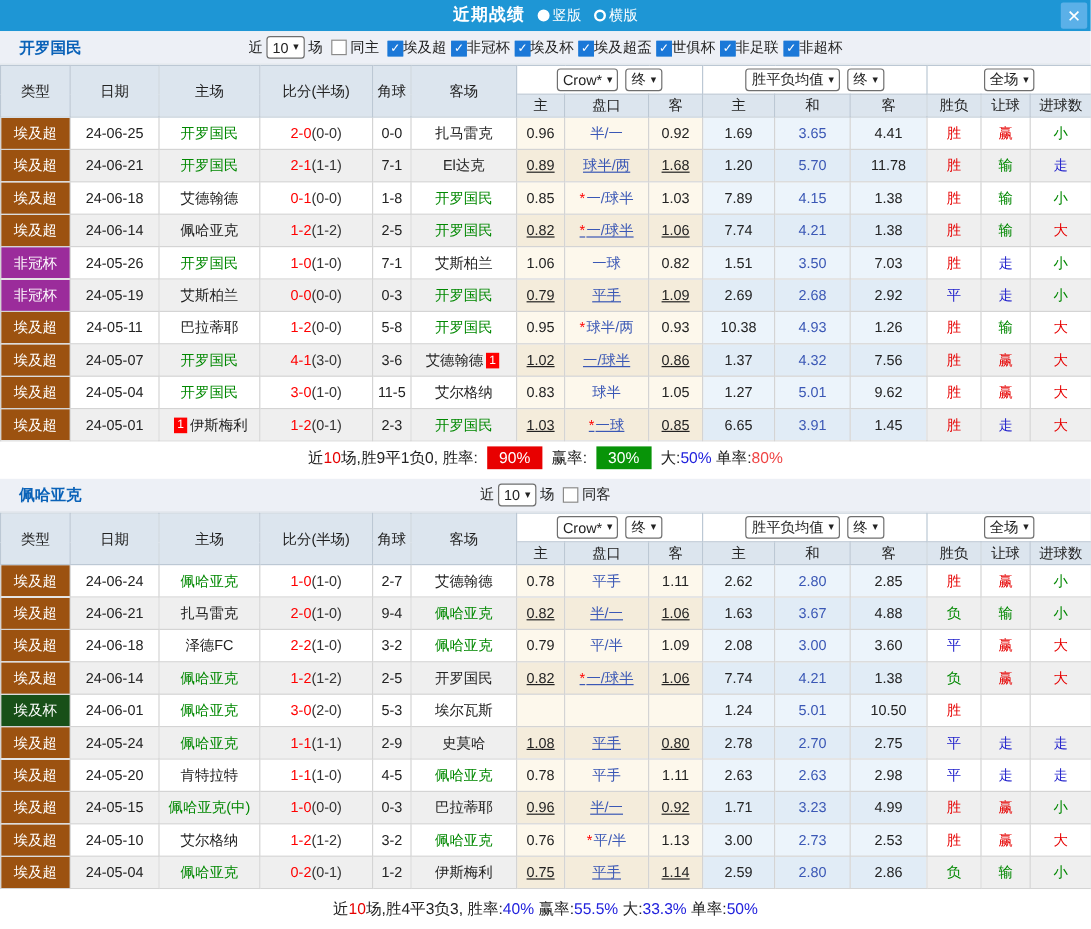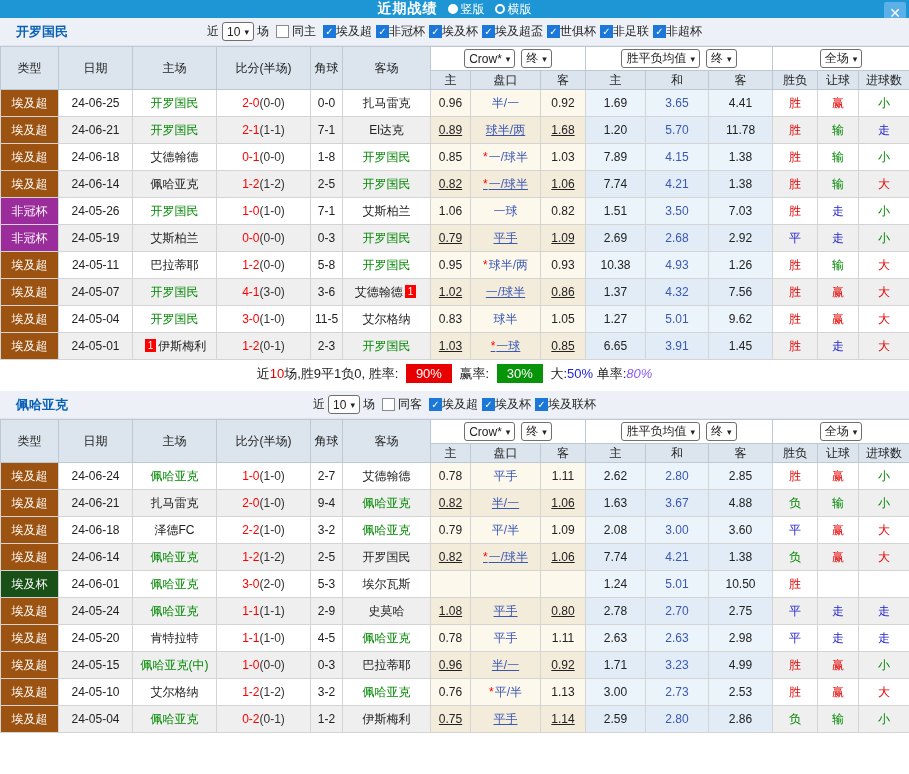--- a/index.html
+++ b/index.html
@@ -5,21 +5,21 @@
   * { margin:0; padding:0; box-sizing:border-box; }
   body {
     width:909px; background:#fff;
     font-family:"Liberation Sans","DejaVu Sans",sans-serif;
     font-size:12px; color:#222;
   }
   .app { width:909px; }
 
   
   .titlebar {
-    position:relative; height:18px; background:var(--c-topbar,#1e96d5);
+    position:relative; height:26px; background:var(--c-topbar,#1e96d5);
     display:flex; align-items:center; justify-content:center;
   }
   .titlebar .title { color:#fff; font-weight:bold; font-size:14px; letter-spacing:1px; }
   .radio {
     display:inline-block; width:10px; height:10px; border:2px solid #fff;
     border-radius:50%; margin:0 3px 0 10px; background:transparent; cursor:pointer;
   }
   .radio.filled { background:#fff; }
   .radio-label { color:#fff; font-size:12px; cursor:pointer; }
   .close-btn {
@@ -364,36 +364,35 @@
     <td class="ah ah-a">0.85</td>
     <td class="eu eu-h">6.65</td>
     <td class="eu eu-draw">3.91</td>
     <td class="eu eu-a">1.45</td>
     <td class="res res-wdl" style="color: rgb(230, 0, 0);">胜</td>
     <td class="res res-handicap" style="color: rgb(35, 35, 204);">走</td>
     <td class="res res-goals" style="color: rgb(230, 0, 0);">大</td>
   </tr>
 </tbody>
     </table>
-    <div class="summary"><span>近</span><span style="color: rgb(230, 0, 0);">10</span><span>场,胜9平1负0, 胜率: </span><span class="badge" style="background: rgb(232, 0, 0);">90%</span><span> 赢率: </span><span class="badge" style="background: rgb(8, 148, 8);">30%</span><span> 大:</span><span style="color: rgb(34, 34, 221);">50%</span><span> 单率:</span><span style="color: #8b5cf6; font-style: italic;">80%</span></div>
+    <div class="summary"><span>近</span><span style="color: rgb(230, 0, 0);">10</span><span>场,胜9平1负0, 胜率: </span><span class="badge" style="background: rgb(232, 0, 0);">90%</span><span> 赢率: </span><span class="badge" style="background: rgb(8, 148, 8);">30%</span><span> 大:</span><span style="color: rgb(34, 34, 221);">50%</span><span> 单率:</span><span style="color: #ef4444;">80%</span></div>
   </div>
 
   <div class="section">
     <div class="section-bar">
       <span class="team-name">佩哈亚克</span>
       <span class="filters">
         <span class="flabel near">近</span>
         <span class="select">
           <span class="sel-text count">10</span>
               <span class="caret">▾</span>
         </span>
         <span class="flabel games">场</span>
         <span class="checkbox unchecked"></span>
         <span class="flabel same">同客</span>
-        <span class="league-filters"><span class="checkbox checked">✓</span><span class="flabel">埃及超</span><span class="checkbox checked">✓</span><span class="flabel">埃及杯</span><span class="checkbox checked">✓</span><span class="flabel">埃及联杯</span></span>
       </span>
     </div>
     <table>
       <colgroup>
         <col style="width:58px">
             <col style="width:74px">
             <col style="width:84px">
         <col style="width:94px">
             <col style="width:32px">
             <col style="width:88px">
@@ -635,15 +634,16 @@
     <td class="ah ah-a">1.14</td>
     <td class="eu eu-h">2.59</td>
     <td class="eu eu-draw">2.80</td>
     <td class="eu eu-a">2.86</td>
     <td class="res res-wdl" style="color: rgb(0, 136, 0);">负</td>
     <td class="res res-handicap" style="color: rgb(0, 136, 0);">输</td>
     <td class="res res-goals" style="color: rgb(0, 136, 0);">小</td>
   </tr>
 </tbody>
     </table>
+    <div class="summary"><span>近</span><span style="color: rgb(230, 0, 0);">10</span><span>场,胜4平3负3, 胜率:</span><span style="color: rgb(34, 34, 221);">40%</span><span> 赢率:</span><span style="color: rgb(34, 34, 221);">55.5%</span><span> 大:</span><span style="color: rgb(34, 34, 221);">33.3%</span><span> 单率:</span><span style="color: rgb(34, 34, 221);">50%</span></div>
   </div>
 </div>
 </div>
 
 </body></html>

